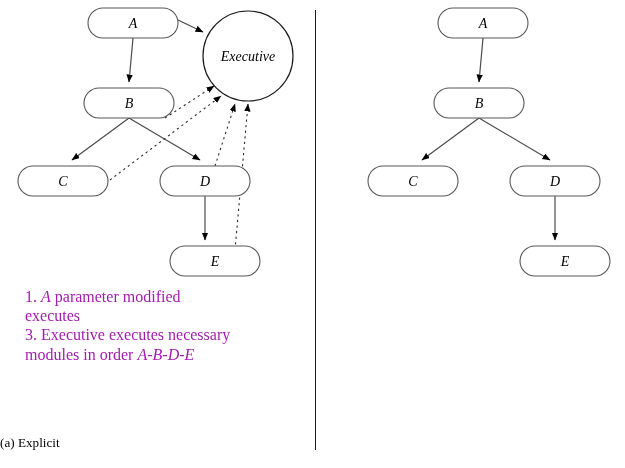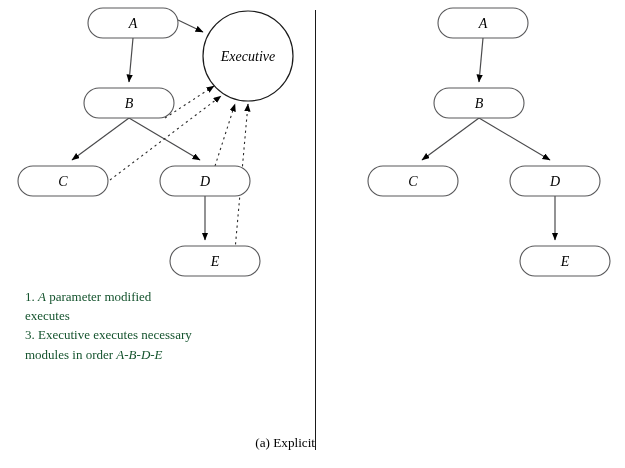--- a/index.html
+++ b/index.html
@@ -30,34 +30,34 @@
   #panel-implicit { left: 316px; width: 309px; }
 
   .graph-svg {
     position: absolute;
     left: 0;
     top: 0;
   }
 
   .caption-list {
     position: absolute;
-    font-size: 13px;
+    font-size: 16px;
     line-height: 19.2px;
-    color: #14532d;
+    color: #a21caf;
   }
   #explicit-steps { left: 25px; top: 287px; width: 270px; }
   .caption-line {
     white-space: nowrap;
   }
   .it { font-style: italic; }
 
   .subcaption {
     position: absolute;
     font-size: 13.2px;
-    text-align: right;
+    text-align: left;
   }
   #caption-a { left: 0px; top: 435px; width: 315px; }
 
   .node-label {
     font-family: "Liberation Serif", "DejaVu Serif", serif;
     font-style: italic;
     font-size: 14px;
     fill: #000;
   }
   .exec-label {

